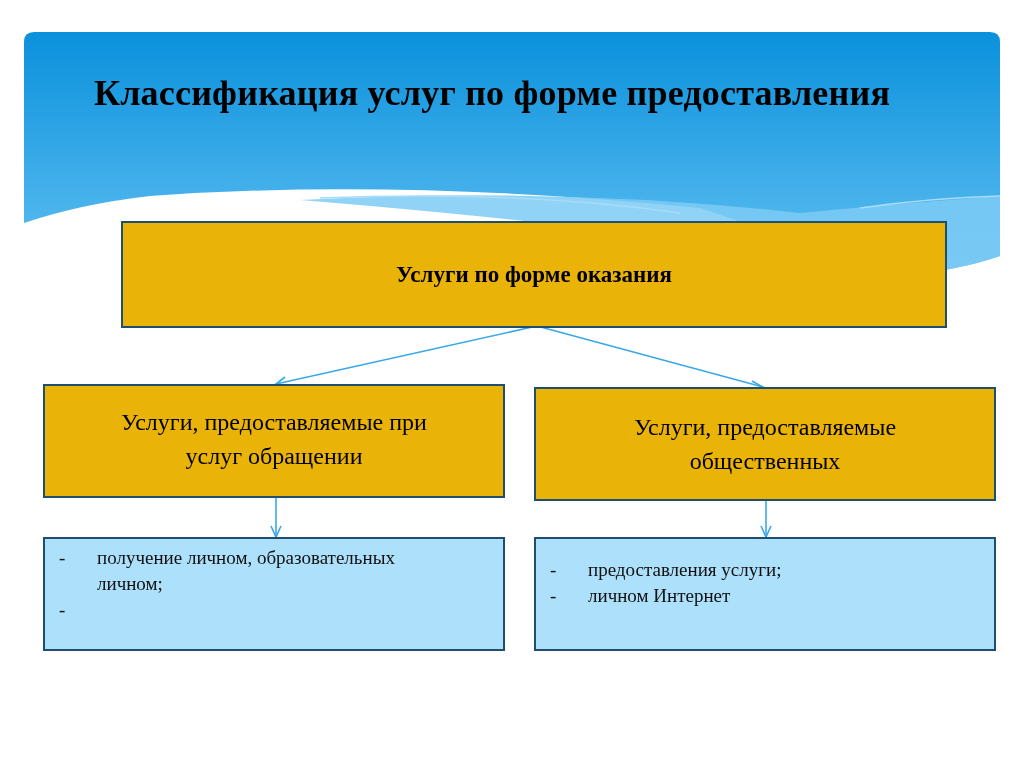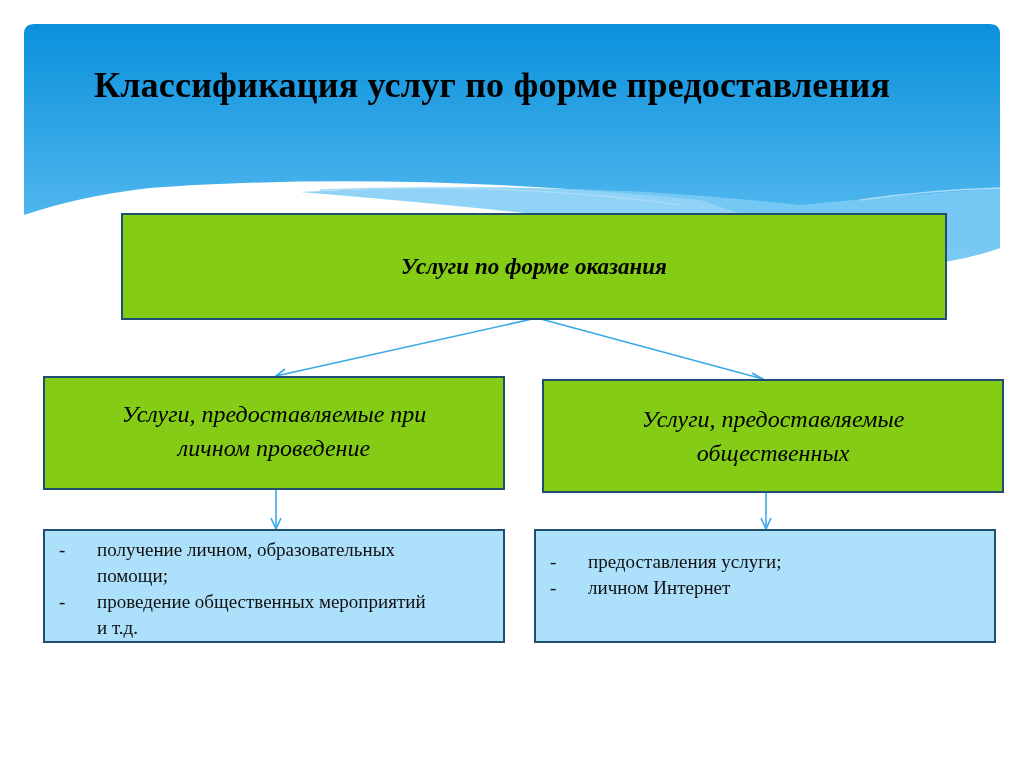--- a/index.html
+++ b/index.html
@@ -1,37 +1,37 @@
 <!DOCTYPE html>
 <html><head>
   <meta charset="utf-8">
   <style>
     html, body { margin: 0; padding: 0; }
     body {
       width: 1024px; height: 767px; position: relative; overflow: hidden;
       background: #ffffff;
       font-family: "Liberation Serif", "DejaVu Serif", serif;
     }
-    .slide { position: absolute; left: 0; top: 0; width: 1024px; height: 593px; }
+    .slide { position: absolute; left: 0; top: 8px; width: 1024px; height: 593px; }
     .header-bg { position: absolute; left: 0; top: 0; width: 1024px; height: 300px; }
     .title {
       position: absolute; left: 24px; top: 64px; width: 936px;
       text-align: center; font-size: 36px; font-weight: bold; color: #000;
       letter-spacing: 0.2px;
     }
     .box {
       position: absolute; box-sizing: border-box;
-      background: #84cc16; border: 2px solid #1f4e6e;
+      background: #eab308; border: 2px solid #1f4e6e;
       display: flex; align-items: center; justify-content: center;
-      text-align: center; color: #000; font-style: italic;
+      text-align: center; color: #000;
     }
     .box-root { left: 121px; top: 213px; width: 826px; height: 107px; font-size: 23px; font-weight: bold; }
     .box-mid { font-size: 24px; line-height: 34px; }
     .box-left { left: 43px; top: 376px; width: 462px; height: 114px; padding-bottom: 4px; }
-    .box-right { left: 534px; top: 379px; width: 462px; height: 114px; margin-left: 8px; }
+    .box-right { left: 534px; top: 379px; width: 462px; height: 114px; }
     .list-box {
       position: absolute; box-sizing: border-box;
       background: #ade0fa; border: 2px solid #1f4e6e;
       font-size: 19px; line-height: 26px; color: #111;
     }
     .list-left { left: 43px; top: 529px; width: 462px; height: 114px; padding: 6px 10px 0 14px; }
     .list-right { left: 534px; top: 529px; width: 462px; height: 114px; padding: 18px 10px 0 14px; }
     .list-item { display: flex; }
     .dash { width: 38px; flex: 0 0 38px; }
     .connectors { position: absolute; left: 0; top: 0; width: 1024px; height: 767px; pointer-events: none; }
@@ -69,45 +69,41 @@
     </g>
   </svg>
 
   <div class="box box-root">
     <span>Услуги по форме оказания</span>
   </div>
 
   <div class="box box-mid box-left">
     <div>
       <div>Услуги, предоставляемые при</div>
-      <div>личном проведение</div>
+      <div>услуг обращении</div>
     </div>
   </div>
 
   <div class="box box-mid box-right">
     <div>
       <div>Услуги, предоставляемые</div>
       <div>общественных</div>
     </div>
   </div>
 
   <div class="list-box list-left">
     <div class="list-item">
       <span class="dash">-</span>
       <div>
         <div>получение личном, образовательных</div>
-        <div>помощи;</div>
+        <div>личном;</div>
       </div>
     </div>
     <div class="list-item">
       <span class="dash">-</span>
-      <div>
-        <div>проведение общественных мероприятий</div>
-        <div>и т.д.</div>
-      </div>
     </div>
   </div>
 
   <div class="list-box list-right">
     <div class="list-item">
       <span class="dash">-</span>
       <div>
         <div>предоставления услуги;</div>
       </div>
     </div>

